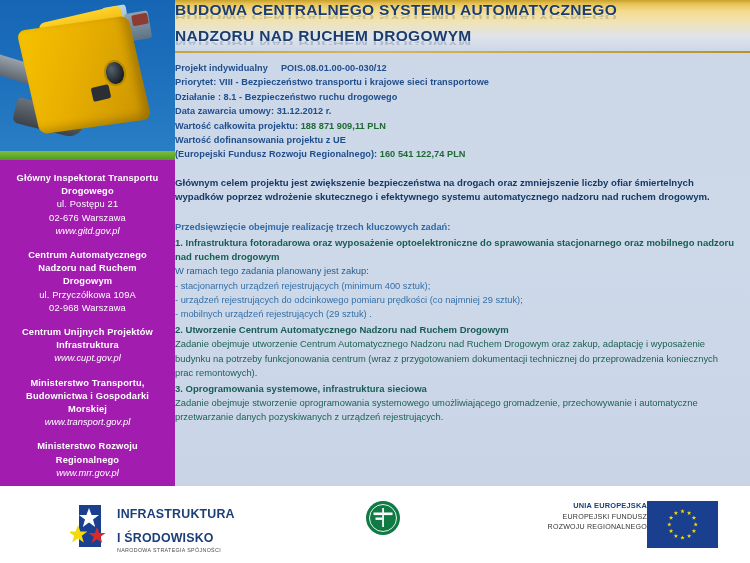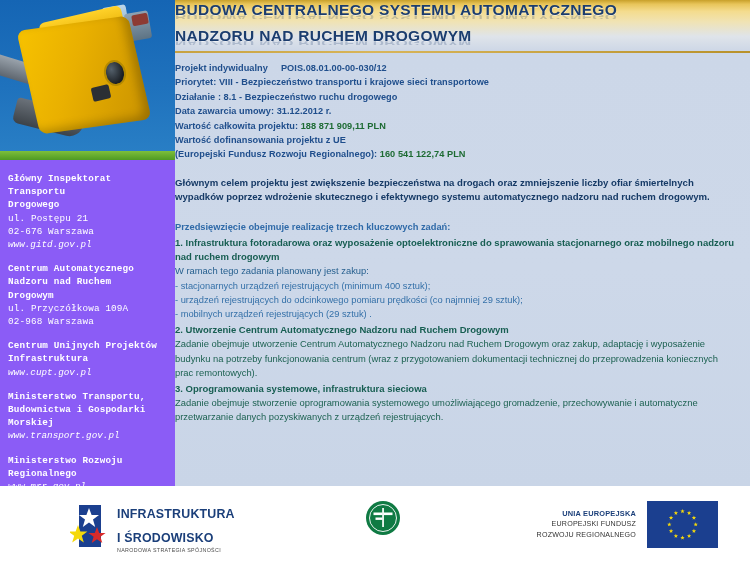--- a/index.html
+++ b/index.html
@@ -101,24 +101,24 @@
     background: #8d3b33; border-radius: 2px; transform: rotate(-10deg);
   }
   .photo-grass {
     position: absolute; left: 0; bottom: 0; width: 175px; height: 9px;
     background: linear-gradient(to bottom,#7dbf3a,#4f9a22);
   }
 
   
   .sidebar {
     position: absolute; left: 0; top: 160px; width: 175px; height: 326px;
-    background: #8b5cf6;
+    background: #a21caf;
     padding: 12px 8px 0 8px;
+    text-align: center;
     color: #ffffff;
-    font-family: Liberation Mono, monospace;
   }
   .org-block { margin-bottom: 11px; }
   .org-name {
     font-size: 9.3px; font-weight: bold; line-height: 13.2px;
     letter-spacing: .15px;
   }
   .org-addr {
     font-size: 9.3px; line-height: 13.2px; letter-spacing: .15px;
   }
   .org-url {
@@ -181,21 +181,21 @@
   .logo-sub-1 {
     font-size: 5.3px; color: #4b4b4b; letter-spacing: .35px;
     margin-top: 2px;
   }
   .logo-gitd {
     position: absolute; left: 365px; top: 14px;
     width: 36px; height: 36px;
   }
   .logo-eu-right {
     position: absolute; right: 32px; top: 15px;
-    display: flex; align-items: center; gap: 11px;
+    display: flex; 
   }
   .eu-text { text-align: right; }
   .eu-t1 {
     font-size: 7.4px; font-weight: bold; color: #1b3f7a;
     letter-spacing: .2px; line-height: 10.5px;
   }
   .eu-t2 {
     font-size: 7.1px; color: #333333; letter-spacing: .2px; line-height: 10.3px;
   }
   .eu-flag {

